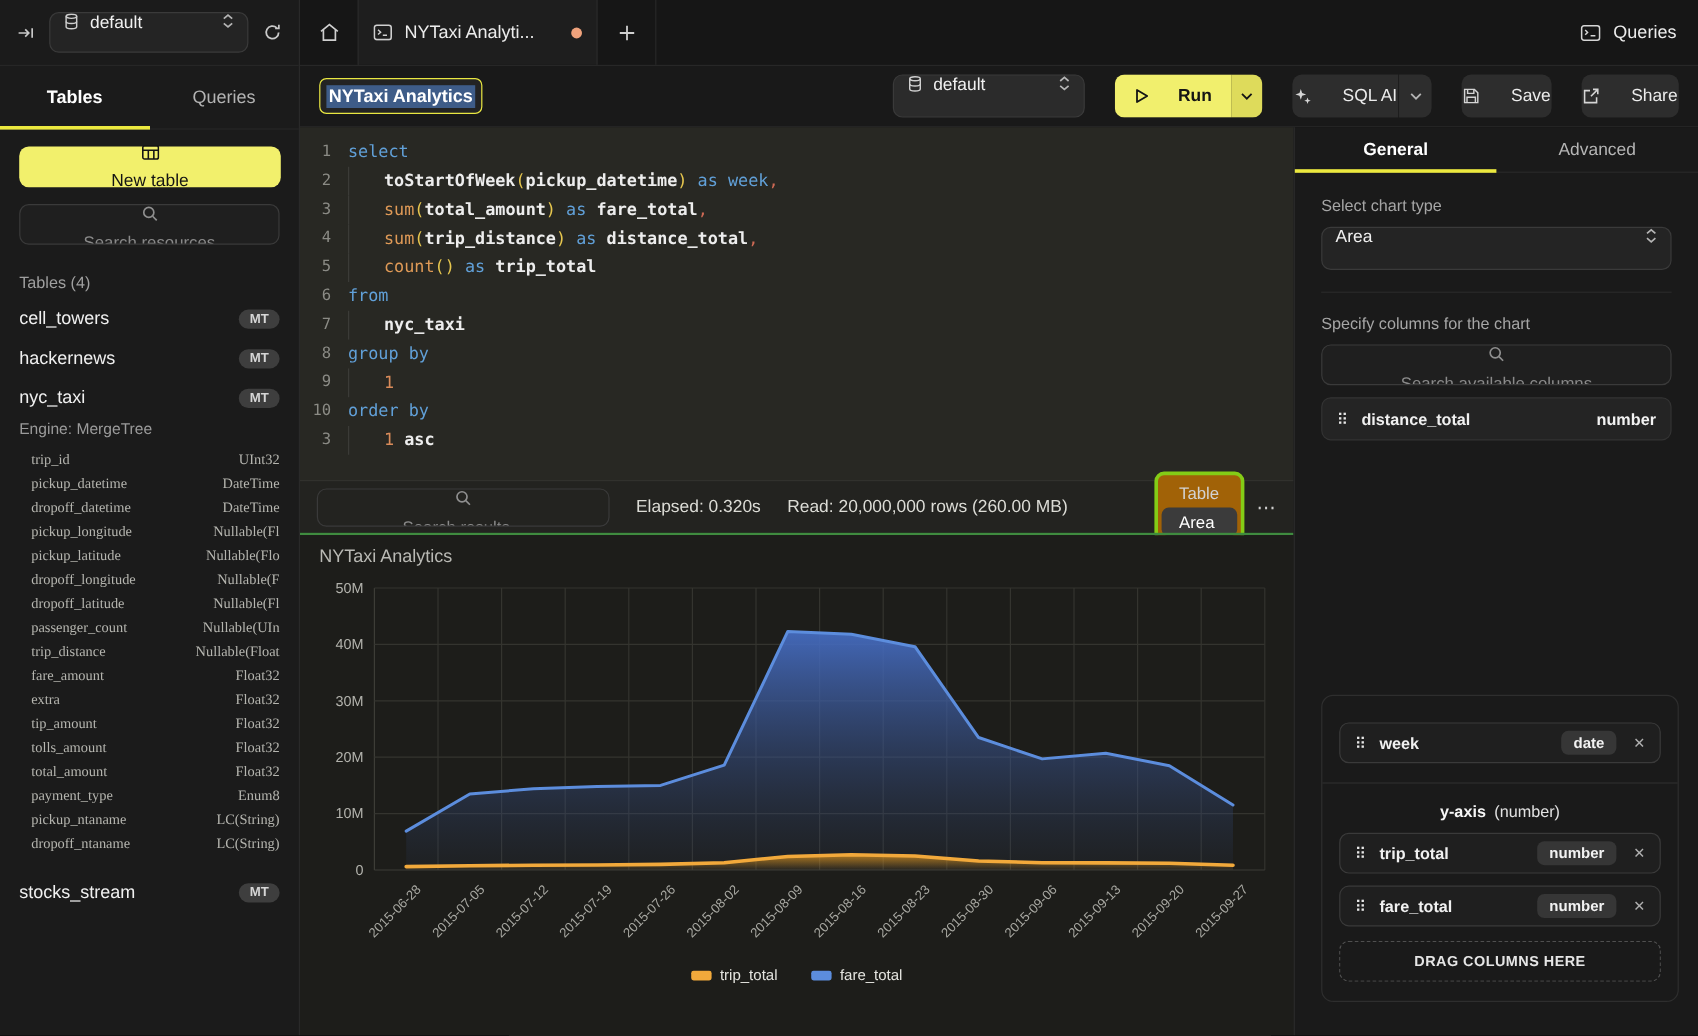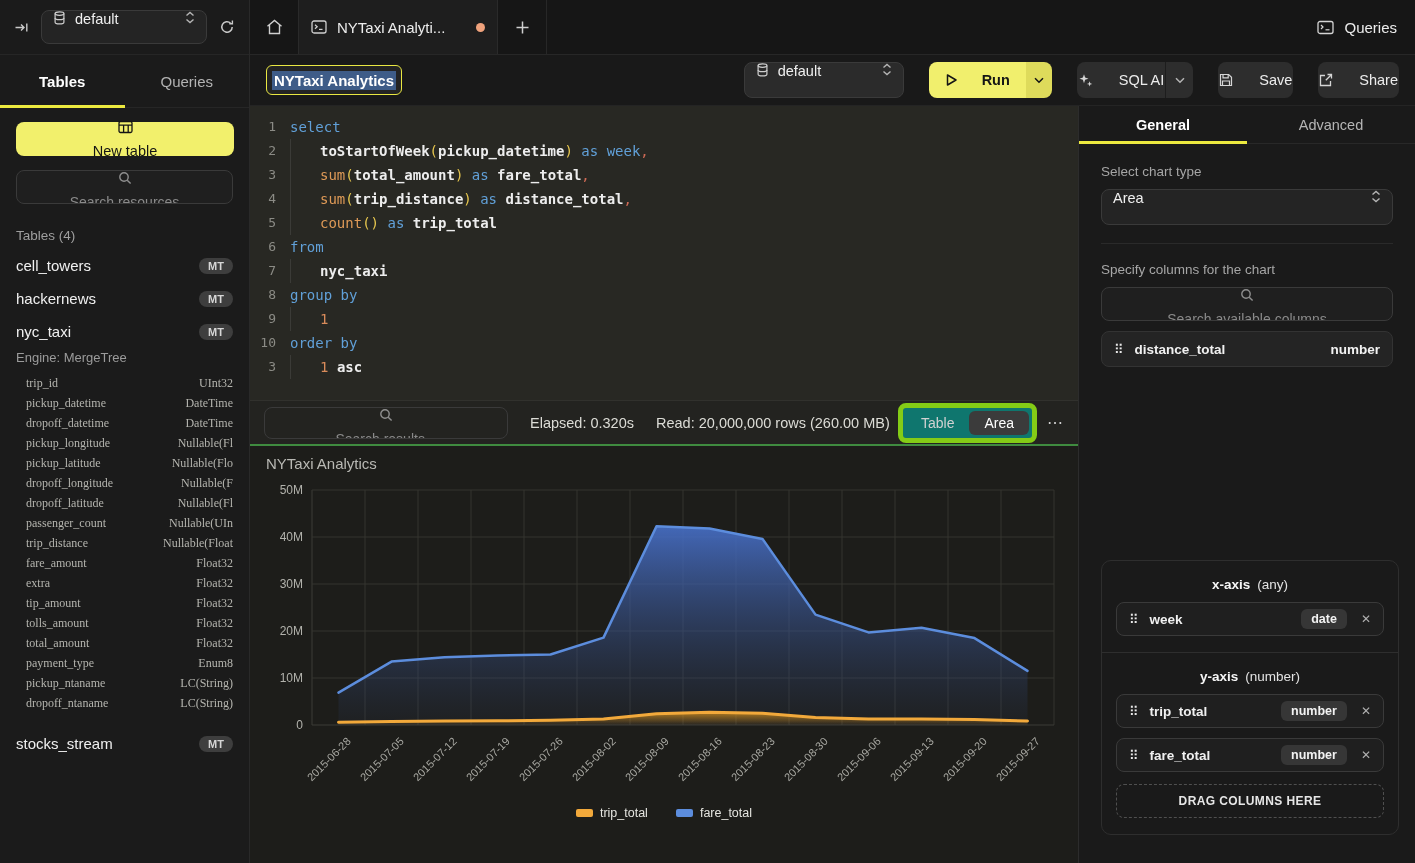--- a/index.html
+++ b/index.html
@@ -67,21 +67,21 @@
   .tk-id { color:#ededed; font-weight:bold; }
   .tk-pa { color:#e6c64e; }
   .tk-nu { color:#d98b5a; }
   .tk-cm { color:#cf6a55; }
   .tk-pl { color:#d8d8d2; }
 
   
   #results-bar { position:absolute; left:250px; top:400px; width:828px; height:44px; background:#232320; border-top:1px solid #31312d; display:flex; align-items:center; }
   #results-search { margin-left:14px; width:244px; height:32px; background:transparent; }
   .res-stat { margin-left:22px; font-size:14.5px; color:#dcdcd6; white-space:nowrap; }
-  #view-toggle { margin-left:auto; display:flex; background:#0f766e; border:5px solid #84cc16; border-radius:8px; padding:3px; }
+  #view-toggle { margin-left:auto; display:flex; background:#a16207; border:3px solid #84cc16; border-radius:8px; padding:3px;flex-direction:column; }
   .vt-btn { padding:4px 15px; border-radius:6px; font-size:14px; color:#d2d2d2; cursor:pointer; }
   .vt-btn.active { background:#3b3b3b; color:#ffffff; }
   #more-btn { margin:0 14px 0 10px; font-size:16px; color:#cfcfcf; cursor:pointer; letter-spacing:1px; }
   #green-line { position:absolute; left:250px; top:444px; width:828px; height:2px; background:#3f8b3f; }
 
   
   #chart-panel { position:absolute; left:250px; top:446px; width:828px; height:417px; background:#1d1d1a; }
   #chart-title { position:absolute; left:16px; top:9px; font-size:15px; color:#b9b9b4; }
   #chart-svg { position:absolute; left:0; top:0; }
   #legend { position:absolute; left:0; top:360px; width:828px; display:flex; justify-content:center; gap:28px; }
@@ -538,23 +538,20 @@
       <div id="rp-available">
           <div class="col-pill">
             <span class="handle">⠿</span>
             <span class="cname">distance_total</span>
             <span class="ctype-plain">number</span>
           </div>
         </div>
     </div>
     <div id="axes-box">
       <div class="axis-section">
-        <div class="axis-header">
-          <b>x-axis</b><span>(any)</span>
-        </div>
         <div id="x-axis-items">
             <div class="col-pill">
               <span class="handle">⠿</span>
               <span class="cname">week</span>
               <span class="badge-pill">date</span>
               <span class="pill-x">✕</span>
             </div>
           </div>
       </div>
       <div class="axis-section">

